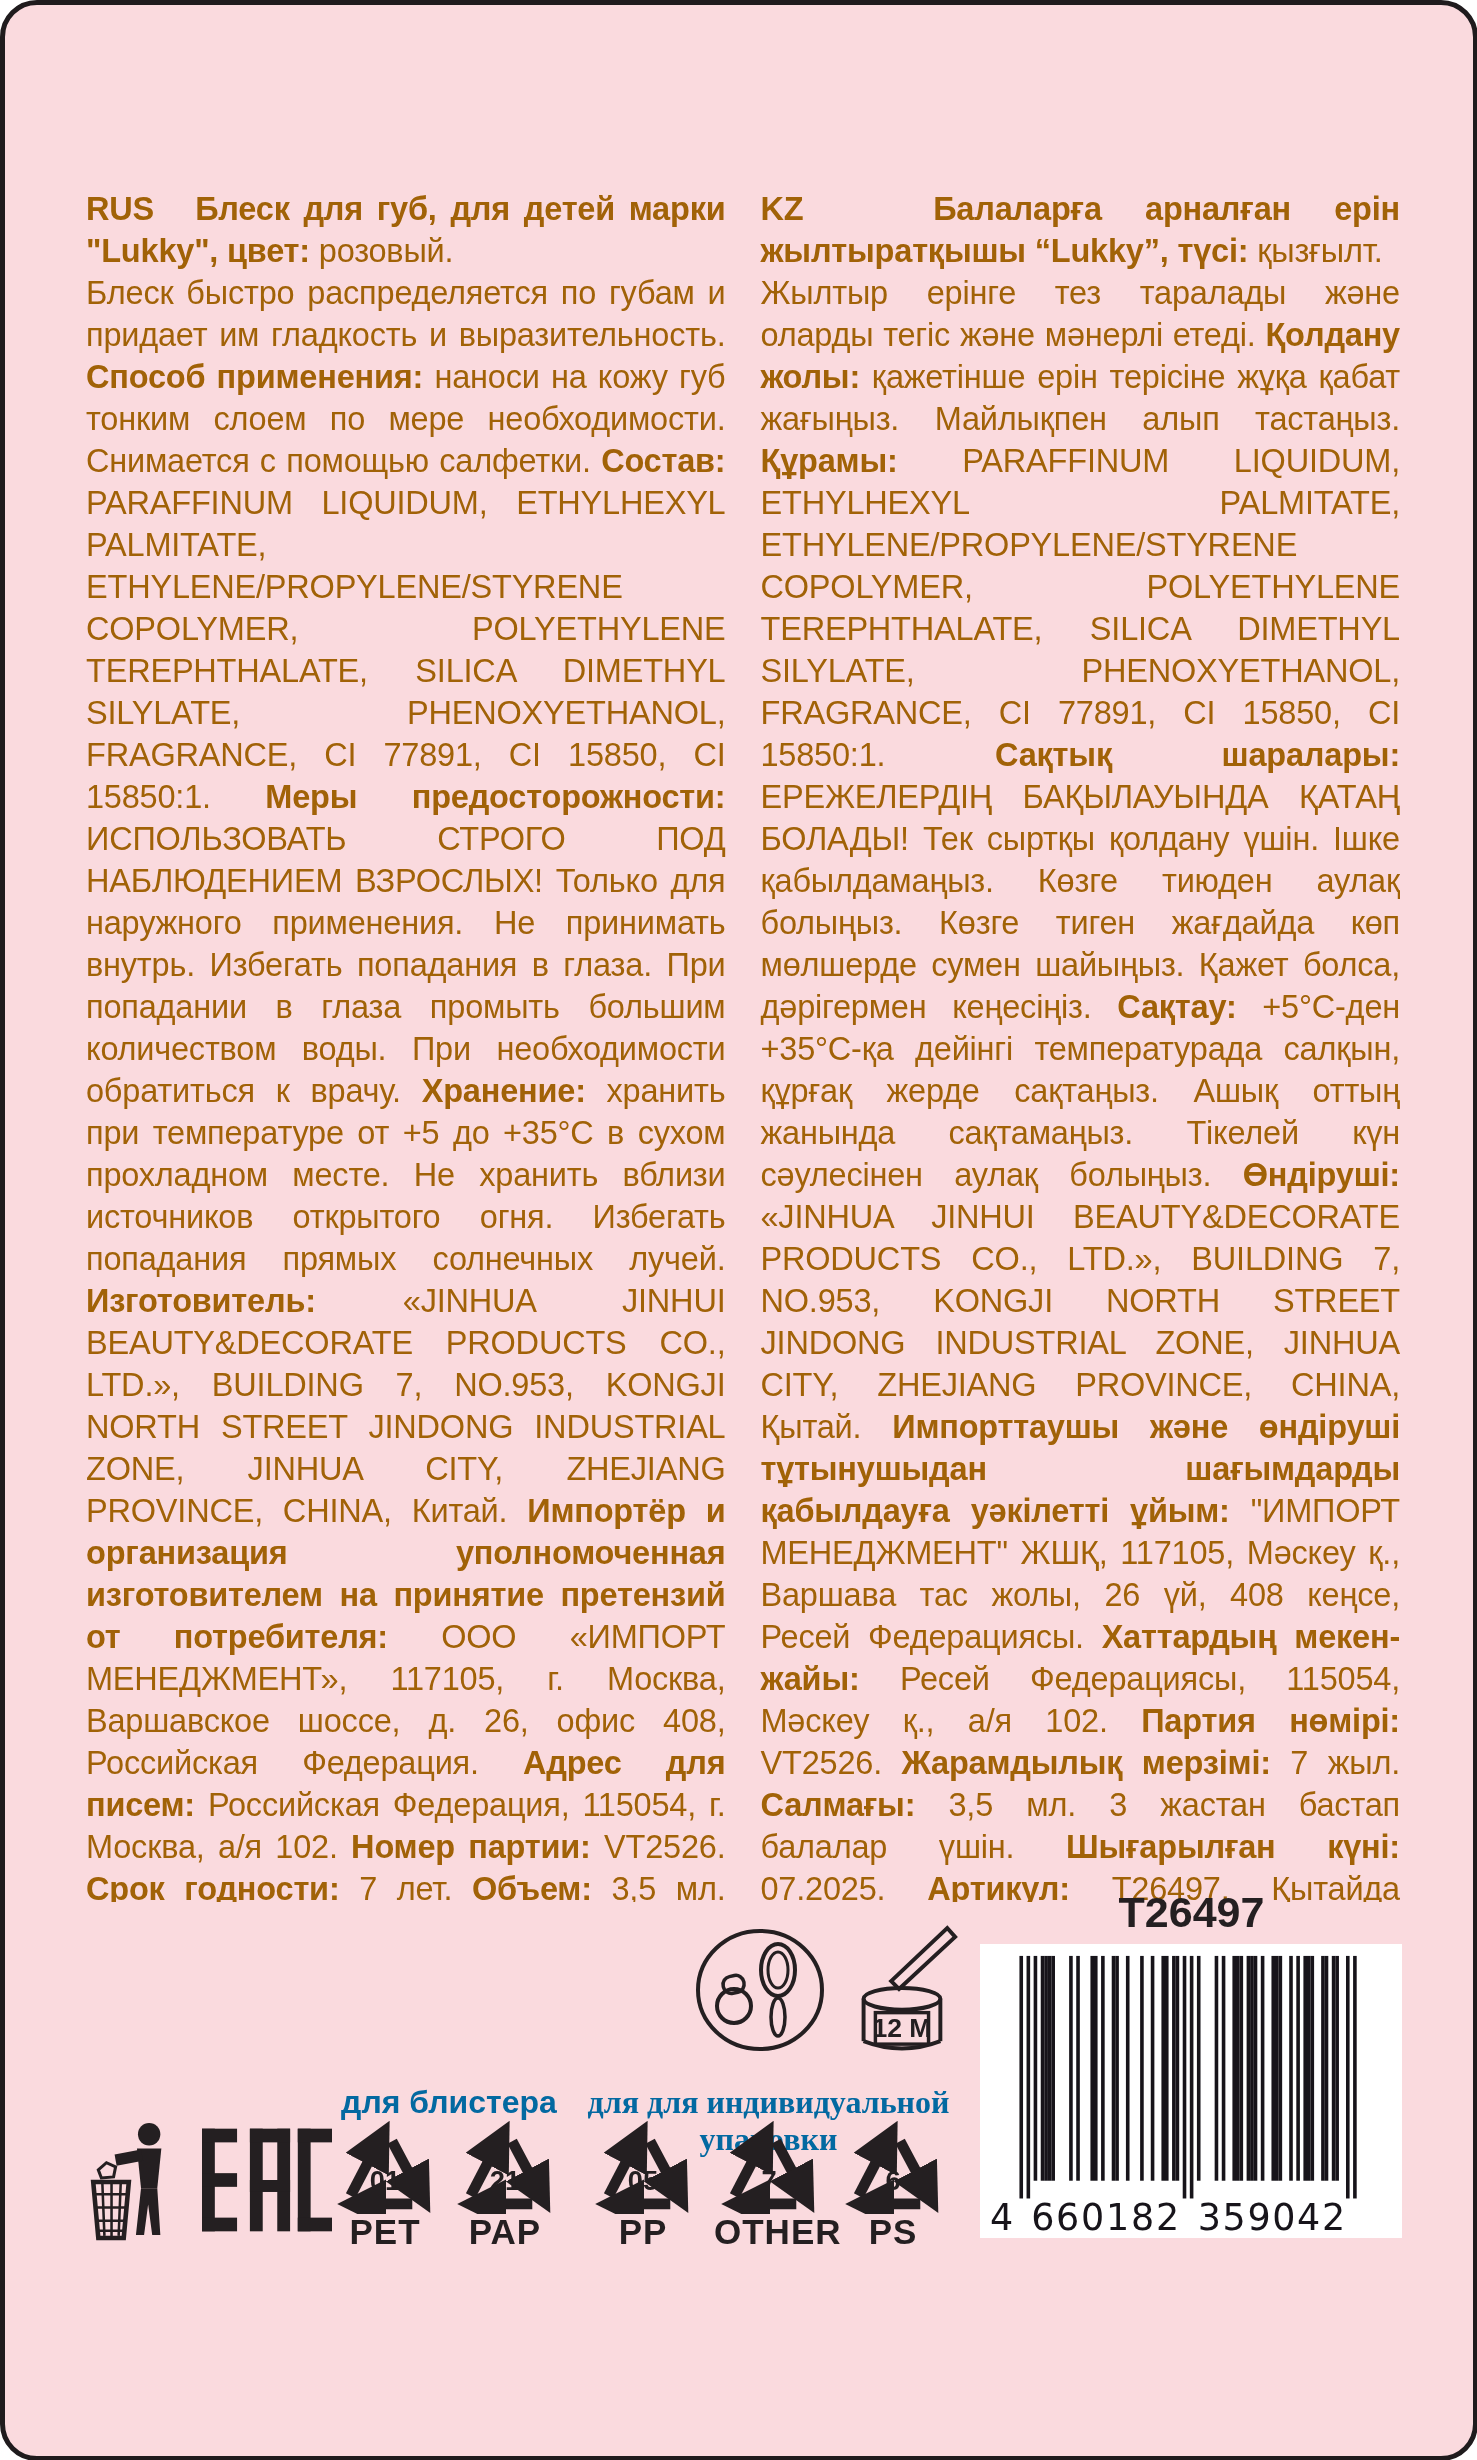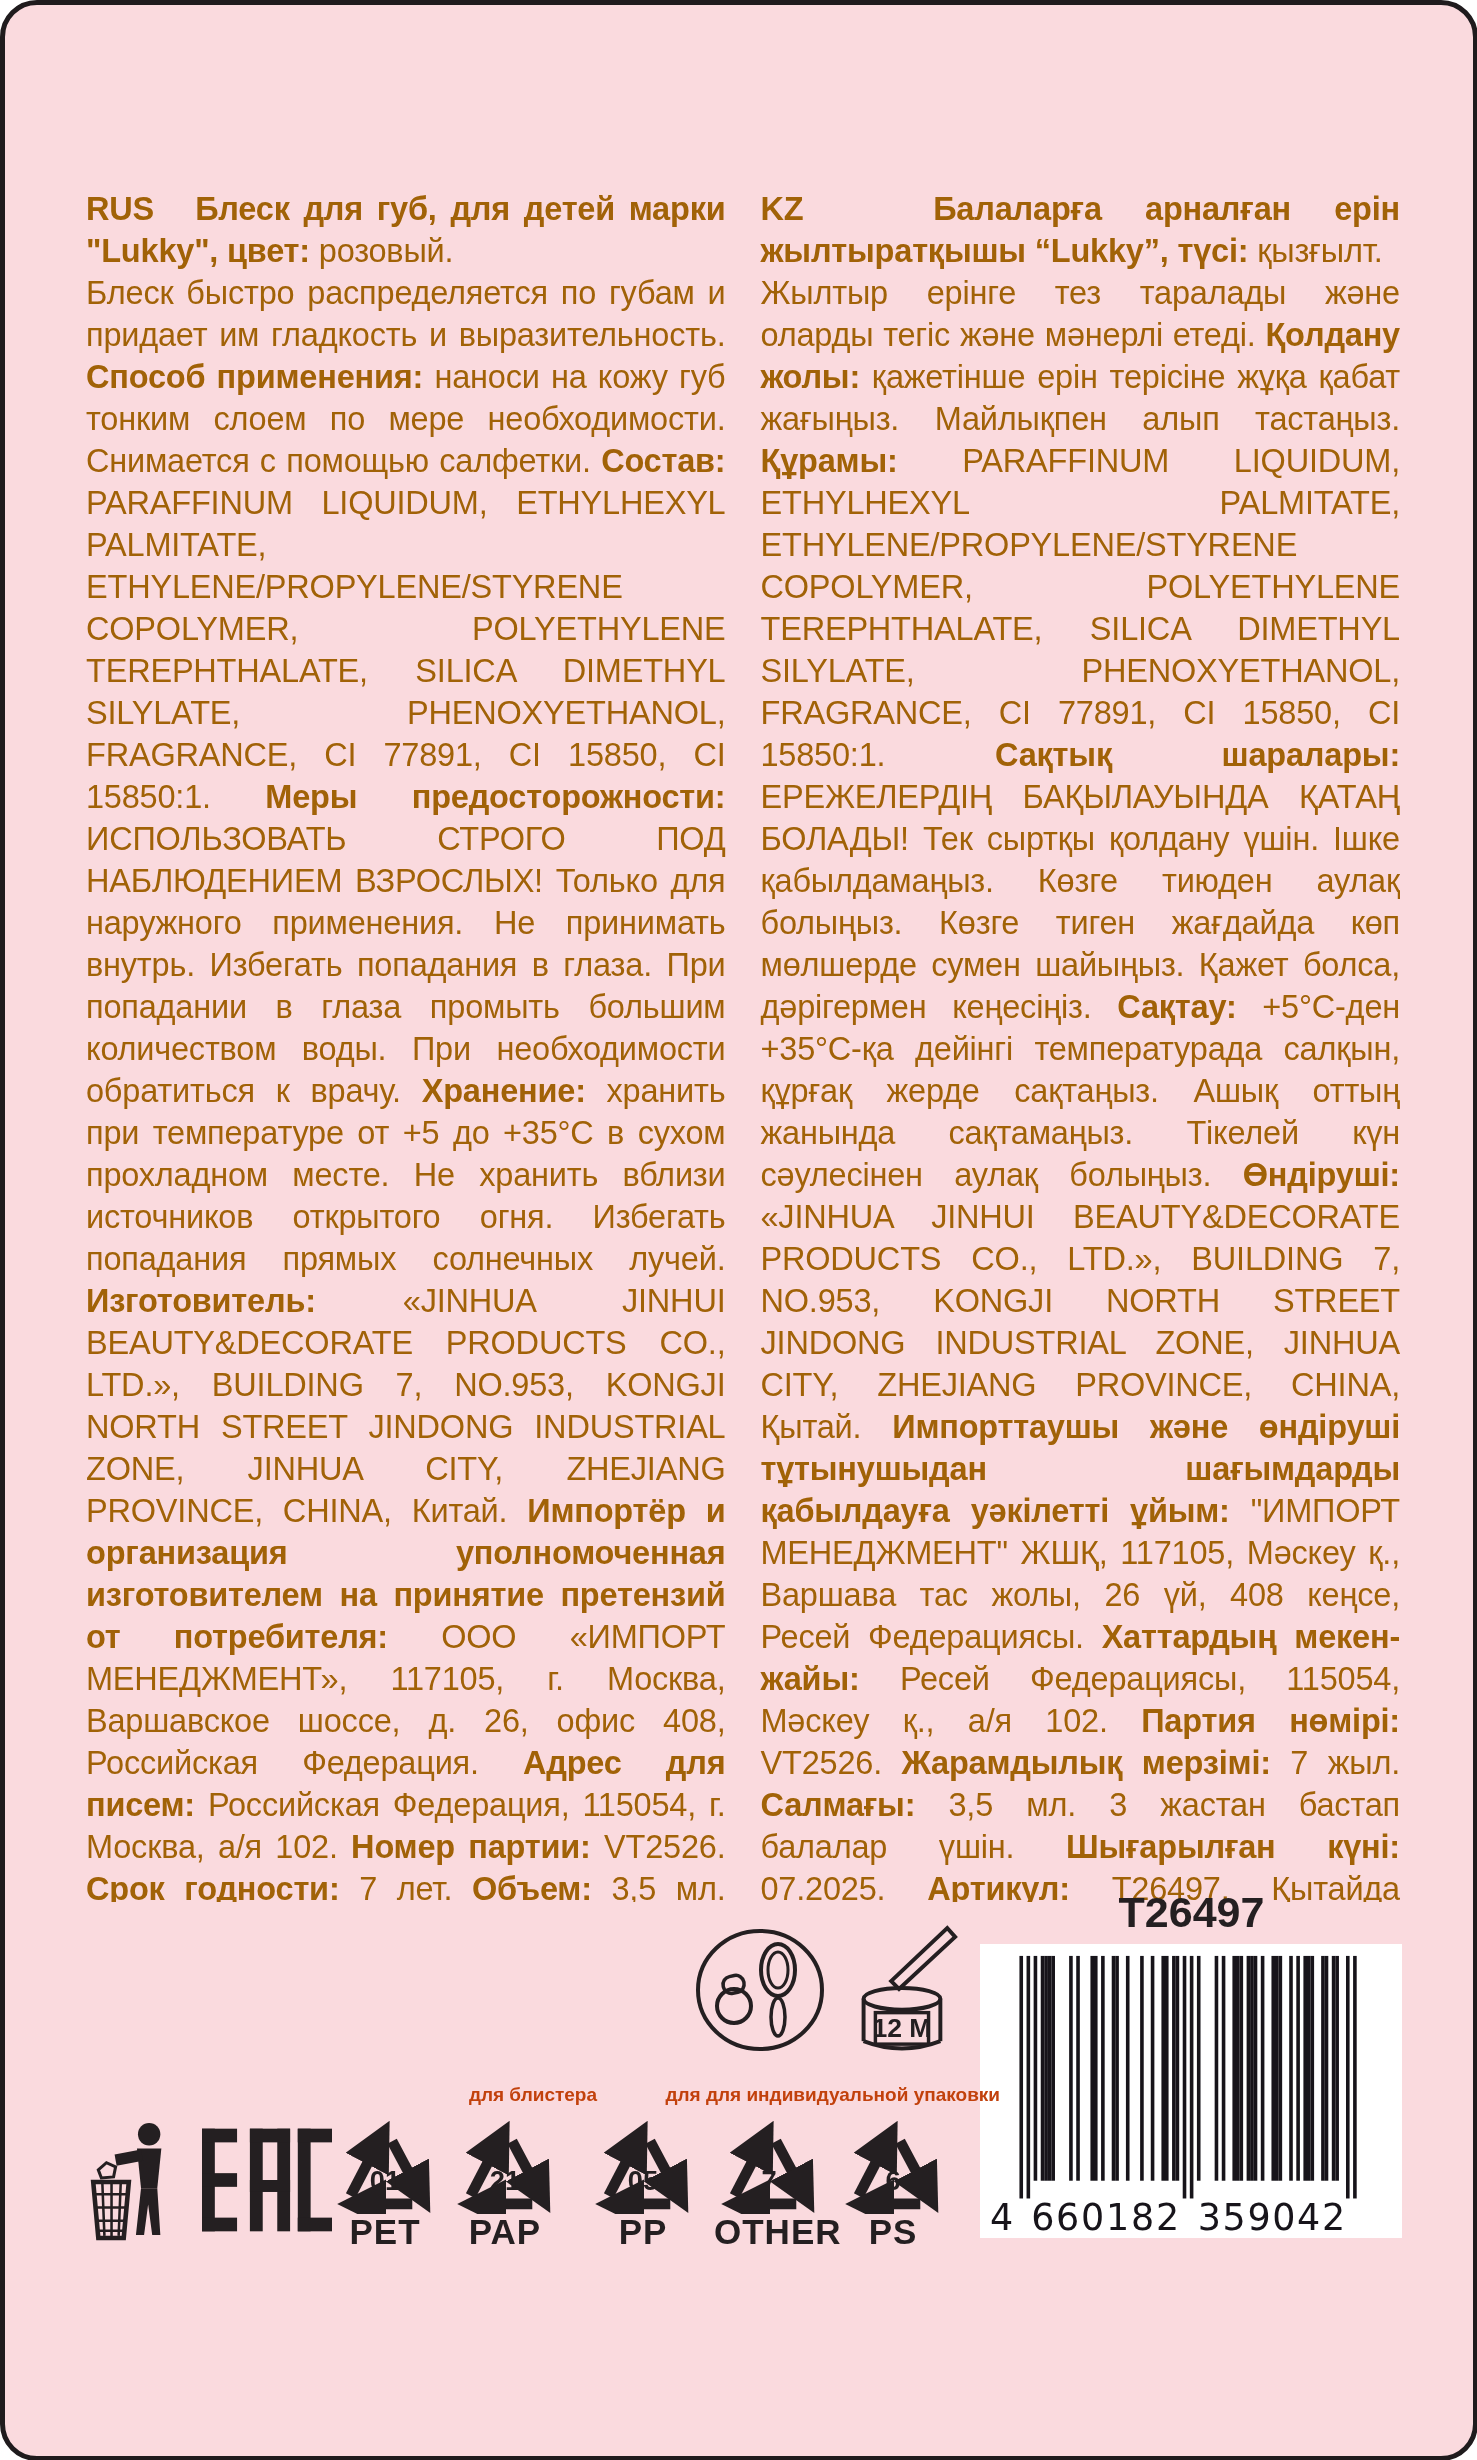--- a/index.html
+++ b/index.html
@@ -7,23 +7,23 @@
   .label{position:absolute;inset:0;box-sizing:border-box;background:#fadade;border:5.9px solid #1f1b1d;border-radius:37px;}
   .cols{position:absolute;left:81px;top:183px;width:1314px;height:1714px;display:flex;gap:35px;overflow:hidden;}
   .col{flex:1 1 0;font-size:32.5px;line-height:42px;color:#a16207;text-align:justify;white-space:pre-wrap;letter-spacing:-0.2px;}
   .col b{font-weight:bold;}
   .regulation{position:absolute;left:85px;top:1924px;width:591px;font-size:33px;line-height:42px;font-weight:bold;color:#241f21;white-space:pre-line;}
   .icon-stroke{stroke:#241f21;fill:none;}
   .cosmetics{position:absolute;left:688px;top:1923px;}
   .pao{position:absolute;left:832px;top:1915px;}
   .article{position:absolute;left:1024px;top:1883px;width:325px;text-align:center;font-size:43px;font-weight:bold;color:#241f21;}
   .barcode-box{position:absolute;left:975px;top:1939px;width:422px;height:294px;background:#ffffff;}
-  .note{position:absolute;top:2079px;font-size:19px;font-weight:bold;color:#c2410c;text-align:right;}
+  .note{position:absolute;top:2079px;font-size:32px;font-weight:bold;color:#0369a1;text-align:center;}
   .note-blister{left:296px;width:296px;}
-  .note-individual{left:532px;width:463px;}
+  .note-individual{left:532px;width:463px;font-family:Liberation Serif, serif;}
   .tidyman{position:absolute;left:75px;top:2114px;}
   .eac{position:absolute;left:197px;top:2115px;}
   .recycling{position:absolute;left:325px;top:2114px;width:630px;height:130px;}
   .recycle-item{position:absolute;top:0;width:110px;text-align:center;}
   .recycle-item .mat{font-size:35px;font-weight:bold;color:#241f21;line-height:27.6px;margin-top:0px;letter-spacing:1px;}
   .hidden-defs{position:absolute;width:0;height:0;overflow:hidden;}
 </style>
 </head>
 <body>
 

